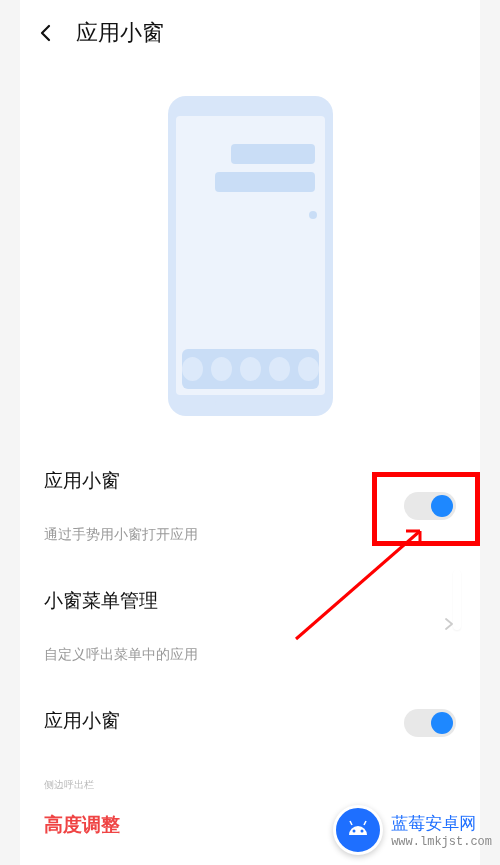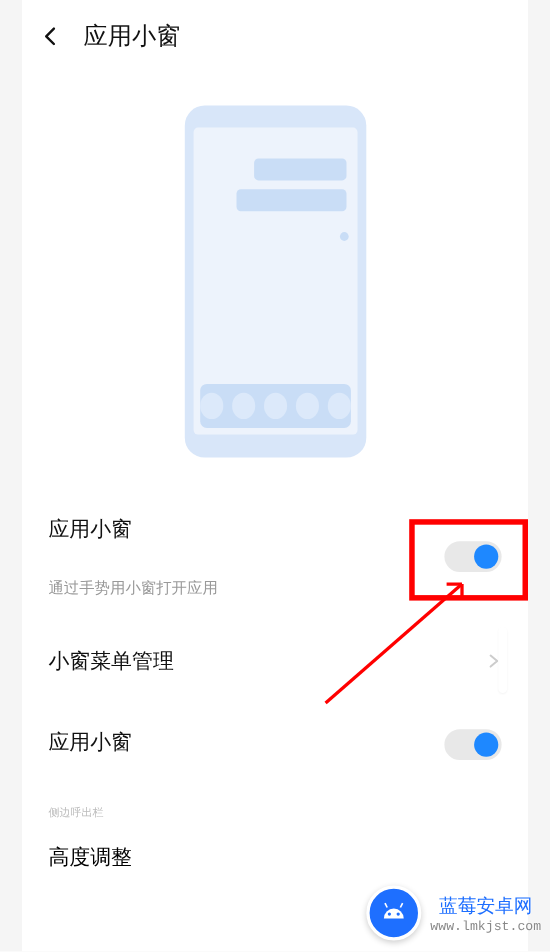--- a/index.html
+++ b/index.html
@@ -147,22 +147,22 @@
     .section-label {
       font-size: 10px;
       color: #bbb;
       padding: 18px 0 6px 0;
     }
     .height-row {
       padding: 14px 0;
     }
     .height-title {
       font-size: 19px;
-      color: #000000;
-      font-weight: 400;
+      color: #ef4444;
+      font-weight: 700;
     }
     .highlight-box {
       position: absolute;
       border: 5px solid #ff0000;
       width: 108px;
       height: 74px;
       left: 372px;
       top: 472px;
       pointer-events: none;
       z-index: 10;
@@ -190,21 +190,21 @@
       height: 50px;
       background: #1e6fff;
       border-radius: 50%;
       border: 3px solid #fff;
       display: flex;
       align-items: center;
       justify-content: center;
       box-shadow: 0 2px 6px rgba(0,0,0,0.2);
     }
     .watermark-text {
-      text-align: center;
+      text-align: left;
     }
     .watermark-title {
       font-size: 17px;
       color: #1e6fff;
       font-weight: 500;
       text-shadow: 0 0 2px #fff, 0 0 2px #fff;
     }
     .watermark-url {
       font-size: 12px;
       color: #888;
@@ -260,20 +260,21 @@
       <div class="setting-text">
         <div class="setting-title">应用小窗</div>
         <div class="setting-desc">通过手势用小窗打开应用</div>
       </div>
       <div class="toggle on"></div>
     </div>
 
     <div class="setting-row" style="cursor:pointer;align-items:center;">
       <div class="setting-text">
         <div class="setting-title">小窗菜单管理</div>
+        <div class="setting-desc">自定义呼出菜单中的应用</div>
       </div>
       <div class="chevron">
         <svg width="14" height="14" viewBox="0 0 14 14">
             <path d="M4 2 L10 7 L4 12" stroke="#ccc" stroke-width="1.8" fill="none" stroke-linecap="round" stroke-linejoin="round"></path>
           </svg>
       </div>
     </div>
 
     <div class="setting-row">
       <div class="setting-text">

